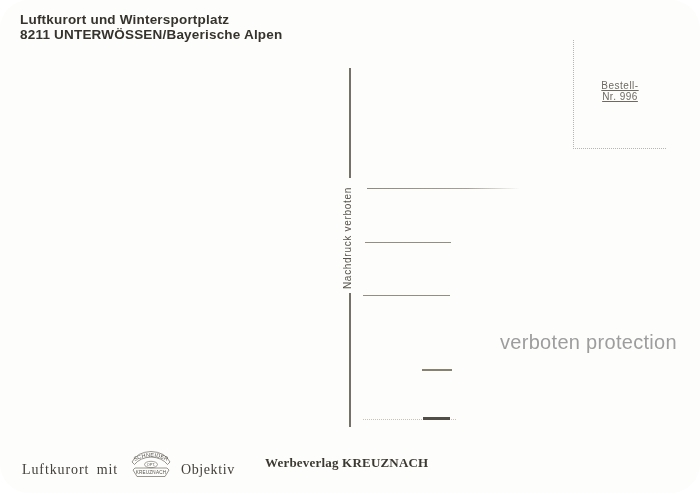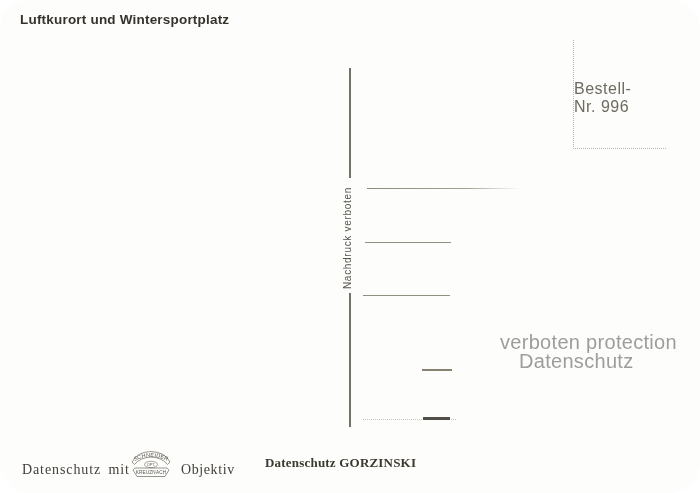--- a/index.html
+++ b/index.html
@@ -29,23 +29,24 @@
   
   .order-box {
     position: absolute;
     left: 573px;
     top: 40px;
     width: 92px;
     height: 108px;
     border-left: 1px dotted #b8b6b2;
     border-bottom: 1px dotted #b8b6b2;
     color: #6e6a60;
-    font-size: 16px;
+    font-size: 10px;
     letter-spacing: 0.5px;
-    text-align: left;
+    text-align: center;
+    text-decoration: underline;
   }
   .order-box .ob1 { margin-top: 40px; }
   .order-box .ob2 { }
 
   
   .rule-v { position: absolute; left: 349px; width: 1.5px; background: #767167; }
   .rule-v.seg1 { top: 68px; height: 110px; }
   .rule-v.seg2 { top: 293px; height: 134px; }
 
   .vertical-text {
@@ -93,42 +94,42 @@
     white-space: nowrap;
   }
 </style>
 </head>
 <body>
 
 <div class="card">
 
   <div class="header">
     <div>Luftkurort und Wintersportplatz</div>
+    <div>8211 UNTERWÖSSEN/Bayerische Alpen</div>
   </div>
 
   <div class="order-box">
     <div class="ob1">Bestell-</div>
     <div class="ob2">Nr. 996</div>
   </div>
 
   <div class="rule-v seg1"></div>
   <div class="vertical-text">Nachdruck verboten</div>
   <div class="rule-v seg2"></div>
 
   <div class="hline l1"></div>
   <div class="hline l2"></div>
   <div class="hline l3"></div>
   <div class="hline l4"></div>
   <div class="hline l5"></div>
   <div class="hline l5dark"></div>
 
   <div class="wm w1">verboten protection</div>
-  <div class="wm w2">Datenschutz</div>
 
-  <div class="credit-prefix serif">Datenschutz mit</div>
+  <div class="credit-prefix serif">Luftkurort mit</div>
 
   <svg class="lens-logo" width="46" height="32" viewBox="0 0 46 32">
     <defs>
       <path id="arc-top" d="M6,13.5 Q23,4 40,13.5" fill="none"></path>
     </defs>
 
     <path d="M4,14 Q9,4 23,3.5 Q37,4 42,14 L39.5,16.5 Q34,9.5 23,9 Q12,9.5 6.5,16.5 Z" fill="none" stroke="#6b675d" stroke-width="0.7"></path>
 
     <ellipse cx="23" cy="16.5" rx="6.5" ry="3.2" fill="none" stroke="#6b675d" stroke-width="0.6"></ellipse>
 
@@ -136,16 +137,16 @@
     <text font-size="5.5" fill="#57534a" letter-spacing="0.2" font-family="Liberation Sans, sans-serif">
       <textPath href="#arc-top" startOffset="50%" text-anchor="middle">SCHNEIDER</textPath>
     </text>
     <text x="23" y="17.9" font-size="3.8" fill="#57534a" text-anchor="middle" font-family="Liberation Sans, sans-serif">OPT.</text>
     <text x="23" y="26.2" font-size="4.6" fill="#57534a" text-anchor="middle" letter-spacing="0.2" font-family="Liberation Sans, sans-serif">KREUZNACH</text>
   </svg>
 
   <div class="credit-suffix serif">Objektiv</div>
 
   <div class="publisher">
-    <div>Datenschutz GORZINSKI</div>
+    <div>Werbeverlag KREUZNACH</div>
   </div>
 
 </div>
 
 </body></html>

